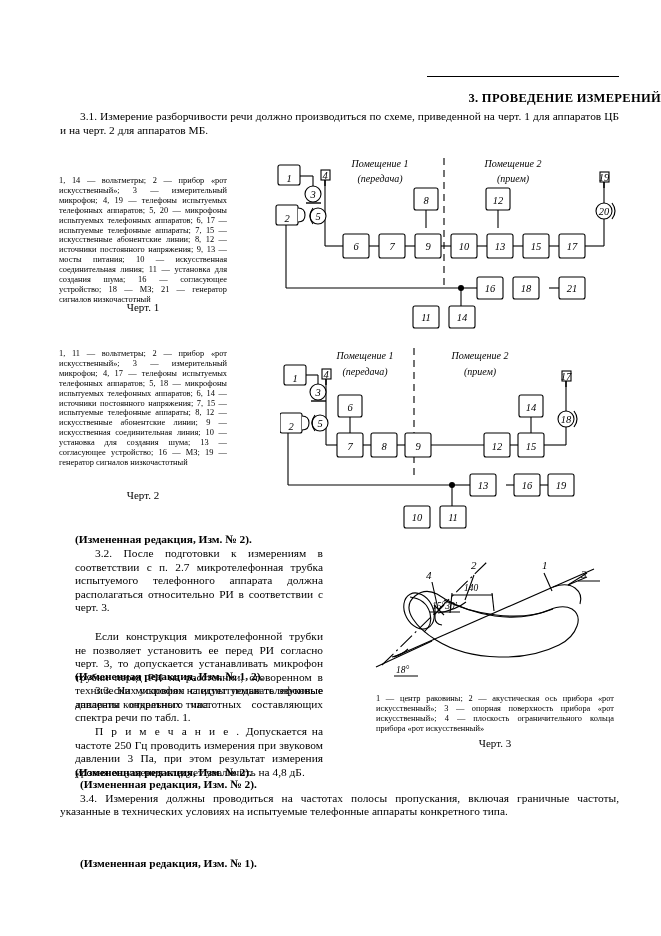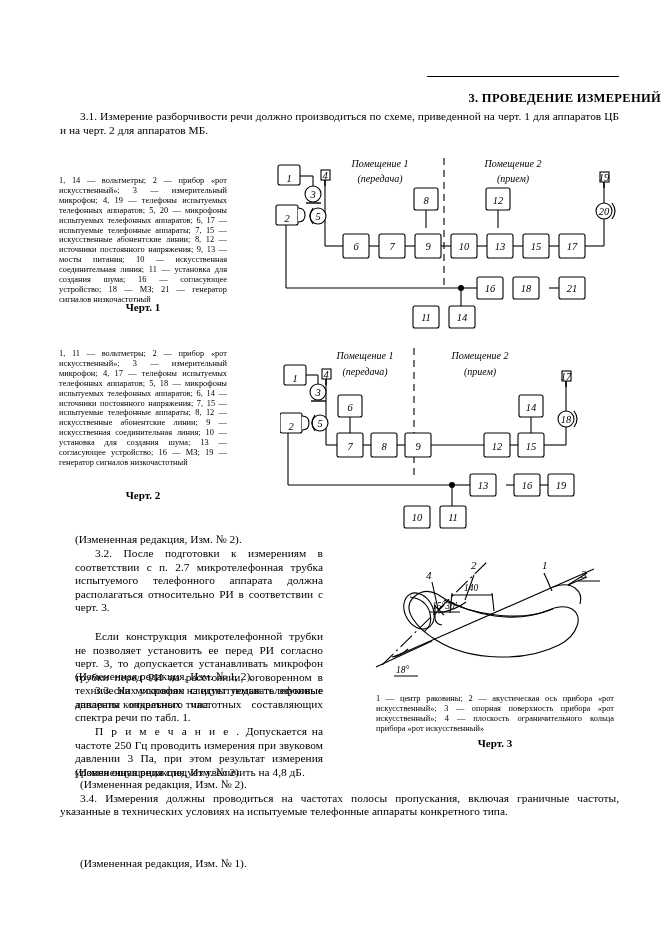--- a/index.html
+++ b/index.html
@@ -54,21 +54,21 @@
 
   
   .para {
     position: absolute;
     font-size: 11.4px;
     line-height: 13.6px;
     text-align: justify;
     text-justify: inter-word;
   }
   .para.indent { text-indent: 20px; }
-  .bold { font-weight: normal; }
+  .bold { font-weight: bold; }
   .sp { letter-spacing: 1.6px; }
 
   #p31 { top: 110px; left: 60px; width: 559px; }
 
   .left-col { left: 75px; width: 248px; }
 
   
   .legend {
     position: absolute;
     font-size: 8.4px;
@@ -76,21 +76,21 @@
     text-align: justify;
     font-style: normal;
   }
   #legend1 { top: 176px; left: 59px; width: 168px; }
   #legend2 { top: 349px; left: 59px; width: 168px; }
   #legend3 { top: 694px; left: 376px; width: 238px; }
 
   .fig-caption {
     position: absolute;
     font-size: 11px;
-    font-weight: bold;
+    font-weight: normal;
     text-align: center;
   }
   #cap1 { top: 301px; left: 59px; width: 168px; }
   #cap2 { top: 489px; left: 59px; width: 168px; }
   #cap3 { top: 737px; left: 376px; width: 238px; }
 
   
   .diagram { position: absolute; }
   #fig1 { top: 155px; left: 268px; width: 352px; height: 175px; }
   #fig2 { top: 345px; left: 280px; width: 340px; height: 185px; }

